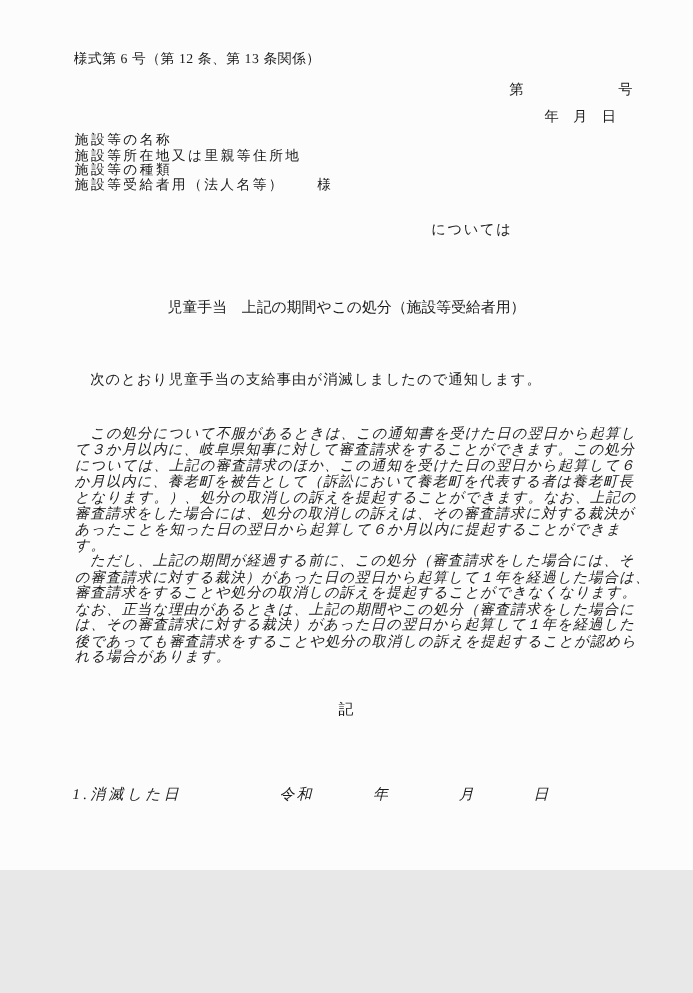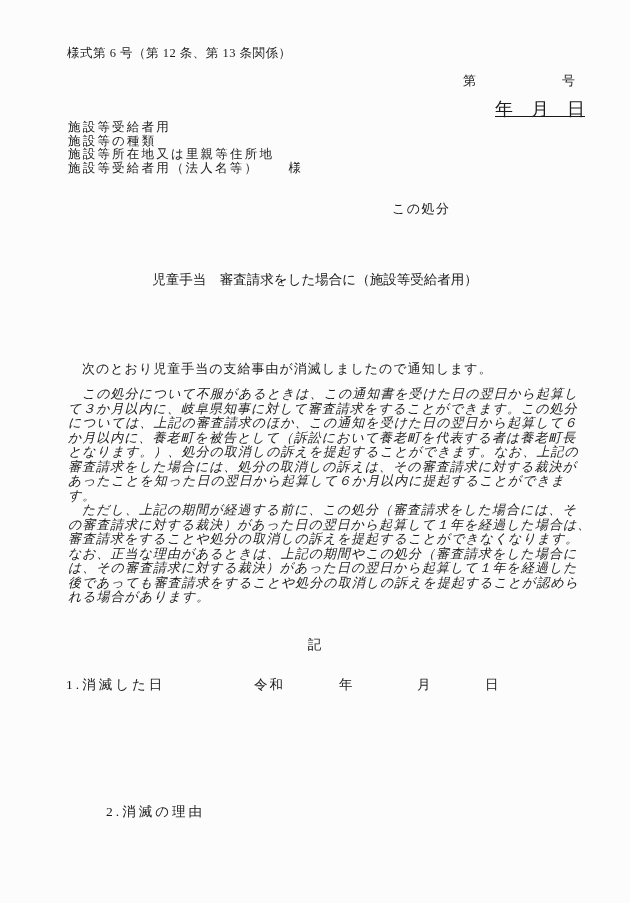--- a/index.html
+++ b/index.html
@@ -3,21 +3,21 @@
 <meta charset="utf-8">
 <style>
   html, body {
     margin: 0;
     padding: 0;
     background: #e8e8e8;
   }
   .page {
     position: relative;
     width: 630px;
-    height: 903px;
+    height: 791px;
     background: #fcfcfc;
     overflow: hidden;
     font-family: "Liberation Serif", "DejaVu Serif", serif;
     color: #1a1a1a;
   }
   .abs { position: absolute; }
 
   .form-number {
     left: 67px; top: 45px;
     font-size: 12.5px;
@@ -26,23 +26,22 @@
   }
   .doc-number {
     left: 463px; top: 72px;
     width: 112px;
     display: flex;
     justify-content: space-between;
     font-size: 13px;
   }
   .date-line {
     left: 495px; top: 97px;
-    font-size: 18px;
+    font-size: 13px;
     white-space: nowrap;
-    text-decoration: underline;
   }
   .recipient {
     left: 68px; top: 121px;
     font-size: 12.5px;
     line-height: 13.7px;
     letter-spacing: 2.2px;
     white-space: nowrap;
   }
   .sender {
     left: 392px; top: 200px;
@@ -51,21 +50,21 @@
     white-space: nowrap;
   }
   .doc-title {
     left: 3px; top: 271px;
     width: 624px;
     text-align: center;
     font-size: 13.5px;
     white-space: nowrap;
   }
   .intro {
-    left: 68px; top: 360px;
+    left: 68px; top: 336px;
     font-size: 13px;
     letter-spacing: 1px;
     white-space: nowrap;
   }
   .body-text {
     left: 68px; top: 387px;
     width: 528px;
     font-size: 13px;
     letter-spacing: 1px;
     line-height: 14.5px;
@@ -74,24 +73,25 @@
     font-style: italic;
   }
   .ki-heading {
     left: 3px; top: 636px;
     width: 624px;
     text-align: center;
     font-size: 13.5px;
     letter-spacing: 1px;
   }
   .item1 {
-    left: 0; top: 676px;
+    left: 0; top: 713px;
     width: 630px;
     height: 18px;
     font-size: 13.5px;
+    font-style: italic;
   }
   .item1 span { position: absolute; white-space: nowrap; }
   .i1-label { left: 66px; letter-spacing: 3px; }
   .i1-era   { left: 254px; letter-spacing: 2px; }
   .i1-year  { left: 339px; }
   .i1-month { left: 417px; }
   .i1-day   { left: 485px; }
   .item2 {
     left: 66px; top: 803px;
     font-size: 13.5px;
@@ -108,29 +108,29 @@
   <div class="abs form-number">様式第 6 号（第 12 条、第 13 条関係）</div>
 
   <div class="abs doc-number">
     <span>第</span>
     <span>号</span>
   </div>
 
   <div class="abs date-line">年　月　日</div>
 
   <div class="abs recipient">
-    <div>施設等受給者用</div>
+    <div>施設等の名称</div>
+    <div>施設等所在地又は里親等住所地</div>
     <div>施設等の種類</div>
-    <div>施設等所在地又は里親等住所地</div>
     <div>施設等受給者用（法人名等）　　様</div>
   </div>
 
-  <div class="abs sender">この処分</div>
+  <div class="abs sender">については</div>
 
-  <div class="abs doc-title">児童手当　審査請求をした場合に（施設等受給者用）</div>
+  <div class="abs doc-title">児童手当　上記の期間やこの処分（施設等受給者用）</div>
 
   <div class="abs intro">　次のとおり児童手当の支給事由が消滅しましたので通知します。</div>
 
   <div class="abs body-text">　この処分について不服があるときは、この通知書を受けた日の翌日から起算し
 て３か月以内に、岐阜県知事に対して審査請求をすることができます。この処分
 については、上記の審査請求のほか、この通知を受けた日の翌日から起算して６
 か月以内に、養老町を被告として（訴訟において養老町を代表する者は養老町長
 となります。）、処分の取消しの訴えを提起することができます。なお、上記の
 審査請求をした場合には、処分の取消しの訴えは、その審査請求に対する裁決が
 あったことを知った日の翌日から起算して６か月以内に提起することができま

